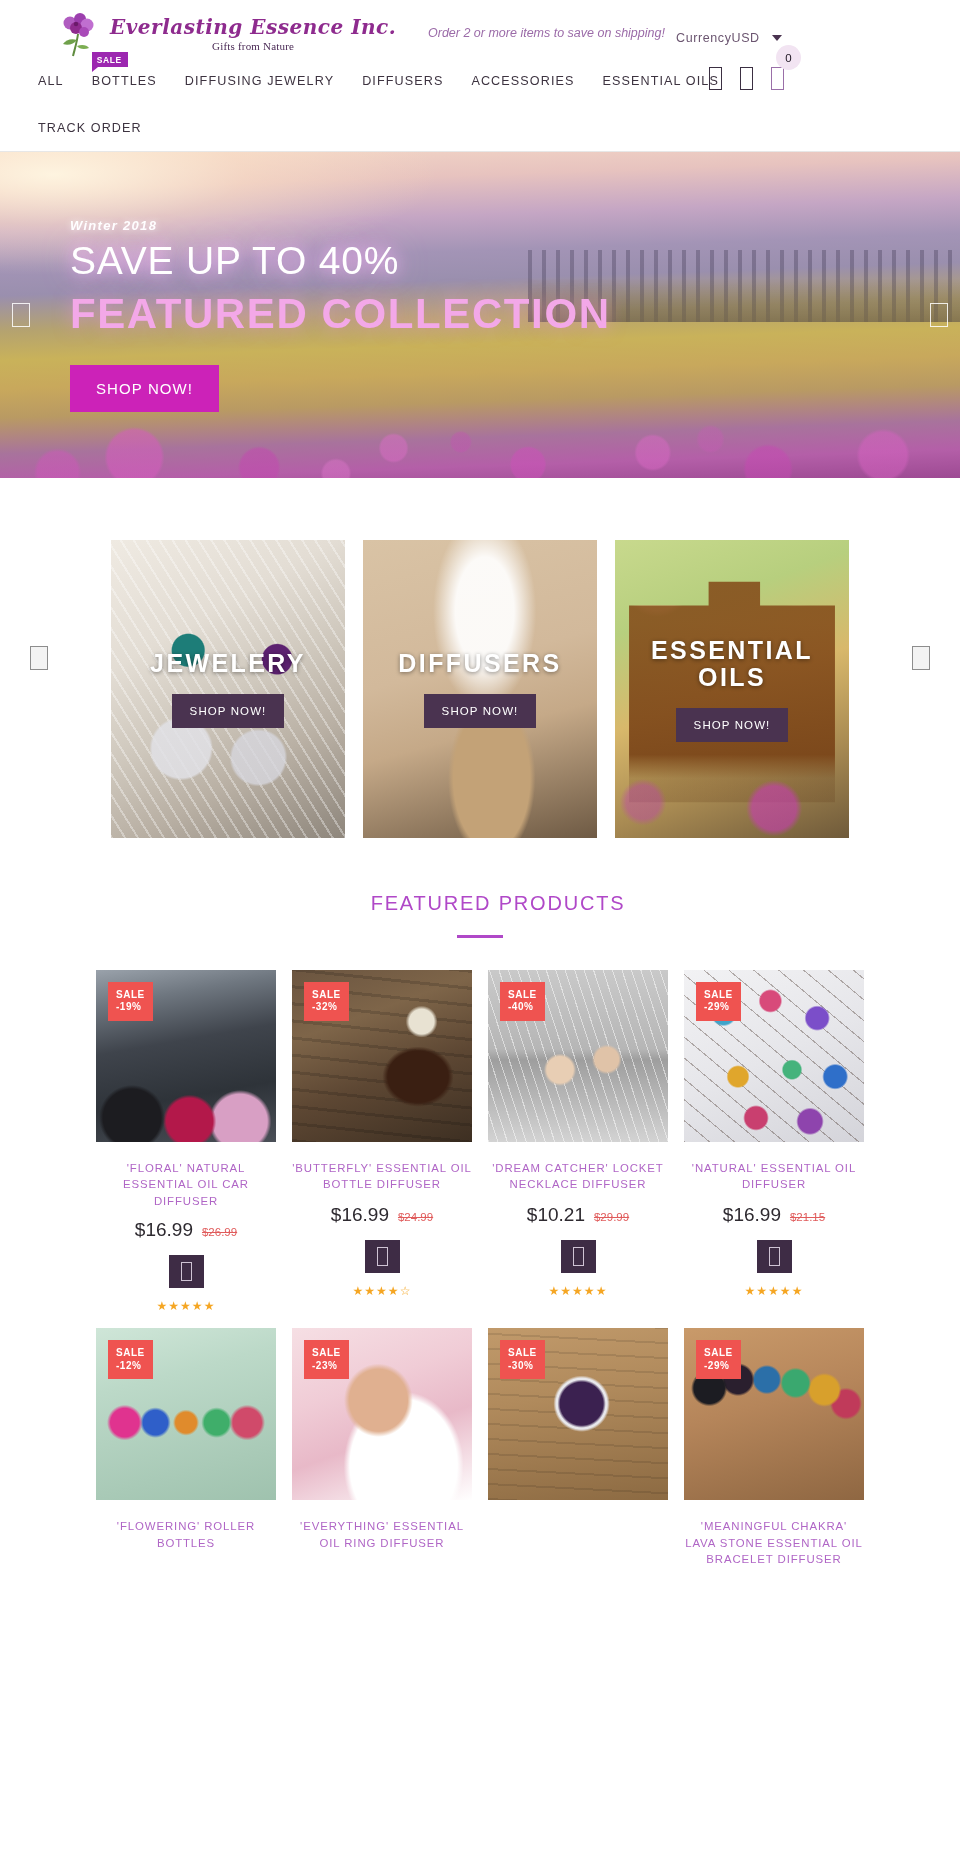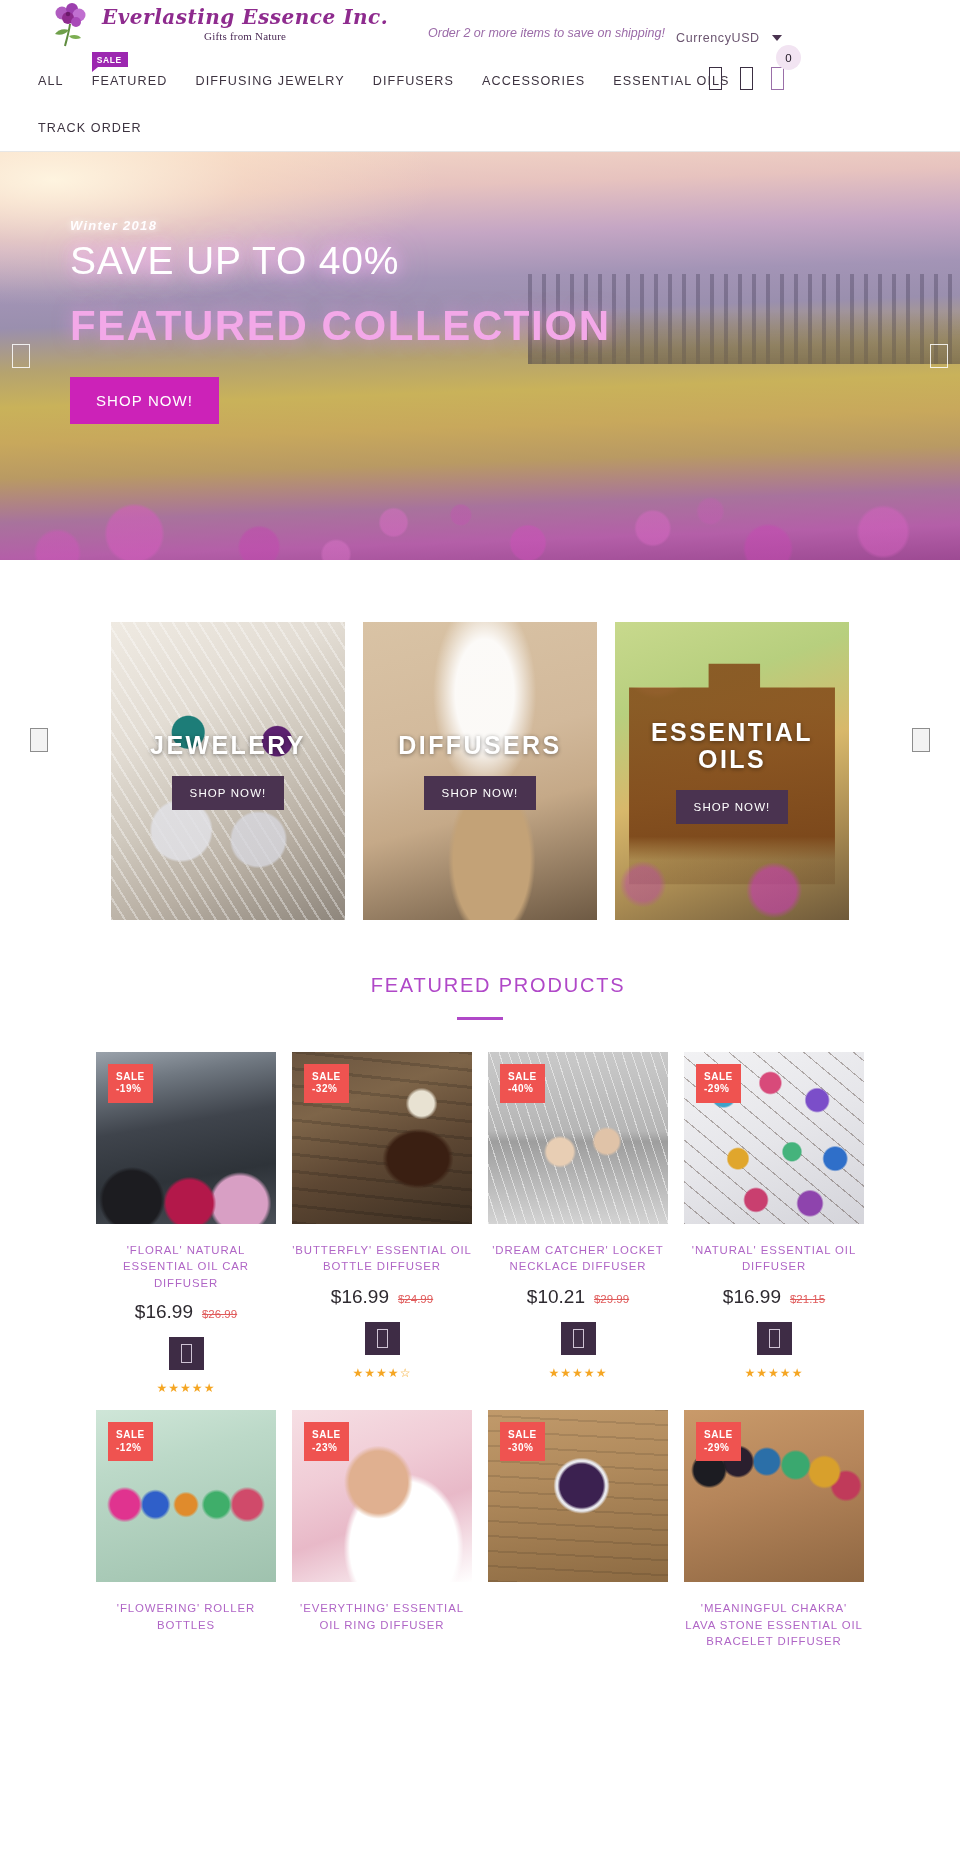--- a/index.html
+++ b/index.html
@@ -8,22 +8,22 @@
     font-family: "Liberation Sans", sans-serif;
     background: #ffffff;
     color: #333;
     overflow-x: hidden;
   }
 
   
   .topbar {
     height: 58px;
     display: flex;
-    align-items: flex-start;
-    padding: 0 20px;
+    align-items: flex-end;
+    padding: 0 28px;
     position: relative;
   }
   .logo-wrap { display: flex; align-items: center; margin-left: 26px; }
   .logo-flower { width: 52px; height: 48px; position: relative; }
   .logo-text-block { margin-left: 4px; }
   .logo-script {
     font-family: "DejaVu Serif", serif;
     font-style: italic;
     font-weight: bold;
     font-size: 20px;
@@ -125,21 +125,21 @@
     color: #1d1420;
     font-size: 11.5px;
     display: flex; align-items: center; justify-content: center;
   }
   .nav-row2 { padding: 0 12px 0 38px; height: 48px; display: flex; align-items: center; }
   .nav-divider { border-bottom: 1px solid #e7e7e7; }
 
   
   .hero {
     position: relative;
-    height: 408px;
+    height: 326px;
     overflow: hidden;
     background: linear-gradient(178deg,#f3d7c7 0%,#e7c3bf 11%,#c5a6c4 22%,
                 #a394b6 32%,#9a8fae 40%,#b5a36f 50%,#c9b25a 58%,
                 #c8a85c 66%,#b99a63 74%,#a8739c 84%,#b45fa8 92%,#9d4a93 100%);
   }
   .hero::before {
     content: "";
     position: absolute;
     left: 0; top: 0; width: 46%; height: 38%;
     background: radial-gradient(ellipse at 12% 18%, rgba(255,246,225,.95) 0%, rgba(255,230,200,.45) 35%, rgba(255,220,195,0) 70%);
@@ -193,21 +193,21 @@
     line-height: 1.12;
     letter-spacing: .8px;
     text-shadow: 0 0 16px rgba(255,190,255,.95), 0 0 30px rgba(255,160,240,.65);
   }
   .hero-h2 {
     font-size: 42px;
     font-weight: bold;
     color: #f3a8e8;
     line-height: 1.1;
     letter-spacing: 1.6px;
-    margin-top: 20px;
+    margin-top: 8px;
     text-shadow: 0 0 18px rgba(255,150,240,.5);
   }
   .hero-btn {
     margin-top: 28px;
     display: inline-block;
     background: #cc22b8;
     color: #ffffff;
     font-size: 15px;
     letter-spacing: 1.1px;
     padding: 15px 26px;
@@ -493,21 +493,21 @@
     <span class="caret"></span>
   </div>
 </div>
 
 <div class="nav">
   <div class="nav-item">
     <span>ALL</span>
   </div>
   <div class="nav-item">
     <span class="sale-flag">SALE</span>
-    <span>FEATURED</span>
+    <span>BOTTLES</span>
   </div>
   <div class="nav-item">
     <span>DIFFUSING JEWELRY</span>
   </div>
   <div class="nav-item">
     <span>DIFFUSERS</span>
   </div>
   <div class="nav-item">
     <span>ACCESSORIES</span>
   </div>

